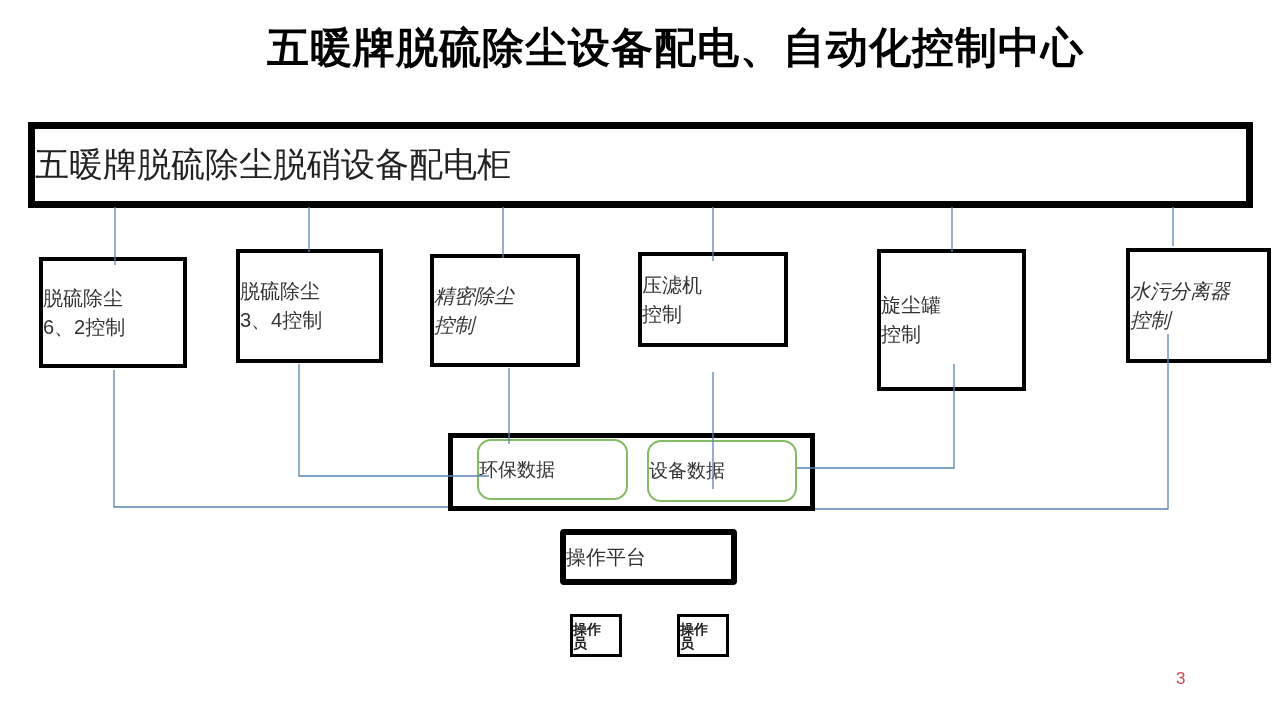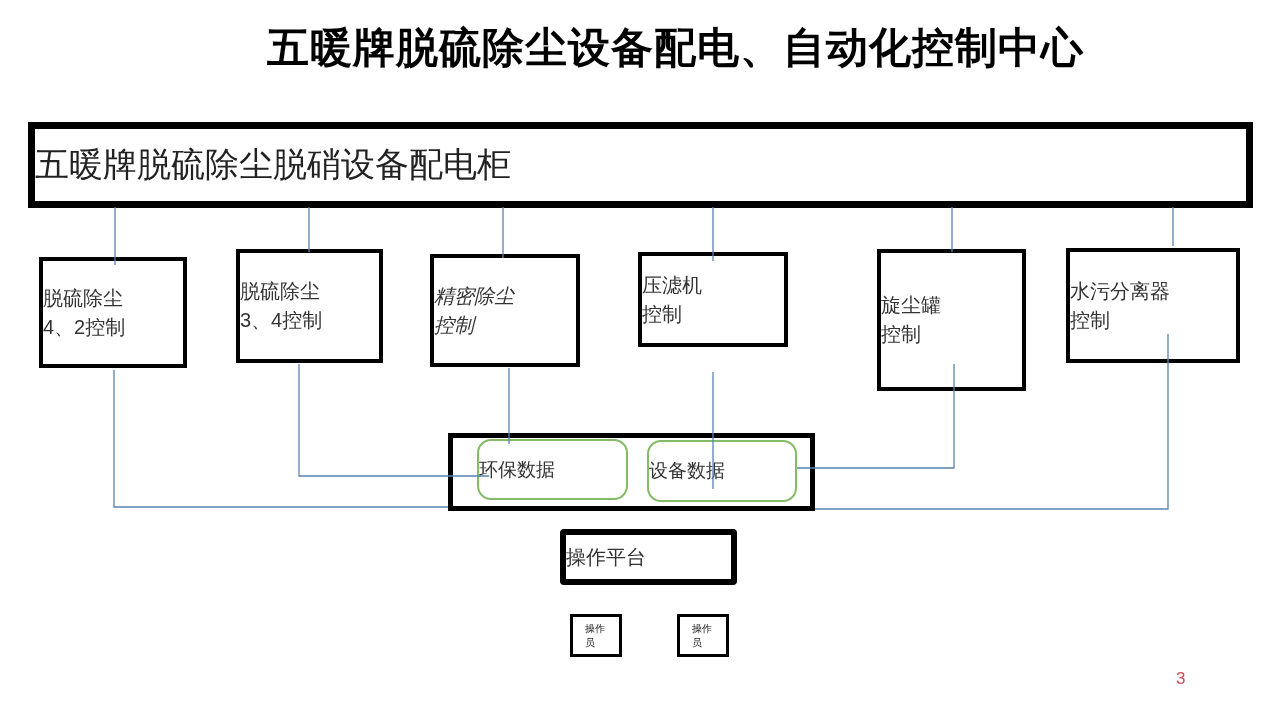--- a/index.html
+++ b/index.html
@@ -21,35 +21,35 @@
   .cabinet {
     left:28px; top:122px; width:1225px; height:86px; border-width:7px;
     font-size:34px; color:#222;
   }
   .ctrl { font-size:20px; line-height:29px; color:#333; }
   .ctrl-1 { left:39px;   top:257px; width:148px; height:111px; }
   .ctrl-2 { left:236px;  top:249px; width:147px; height:114px; }
   .ctrl-3 { left:430px;  top:254px; width:150px; height:113px;font-style:italic; }
   .ctrl-4 { left:638px;  top:252px; width:150px; height:95px; }
   .ctrl-5 { left:877px;  top:249px; width:149px; height:142px; }
-  .ctrl-6 { left:1066px; top:248px; width:174px; height:115px; }
+  .ctrl-6 { left:1126px; top:248px; width:145px; height:115px;font-style:italic; }
   .data-hub { left:448px; top:433px; width:367px; height:78px; border-width:5px; }
   .pill {
     border:2px solid var(--green-border,#84bb66); border-radius:14px;
     font-size:19px; color:#333; background:#fff;
   }
   .pill-env { left:477px; top:439px; width:151px; height:61px;border-radius:14px; }
   .pill-dev { left:647px; top:440px; width:150px; height:62px; }
   .platform {
     left:560px; top:529px; width:177px; height:56px; border-width:6px;
     border-radius:4px; font-size:20px; color:#333;
   }
   .operator {
-    width:52px; height:43px; border-width:3px; font-size:10px;
-    font-weight:normal; line-height:14px; color:#222;padding-left:12px;
+    width:52px; height:43px; border-width:3px; font-size:14px;
+    font-weight:bold; line-height:14px; color:#222;
   }
   .operator-1 { left:570px; top:614px; }
   .operator-2 { left:677px; top:614px; }
   .page-number {
     position:absolute; left:1176px; top:669px; font-size:17px;
     color:var(--page-number,#d44a52);
   }
   #connectors {
     position:absolute; left:0; top:0; width:1280px; height:720px;
     pointer-events:none; z-index:5;
@@ -64,21 +64,21 @@
 <div class="stage">
 
   <div class="slide-title">五暖牌脱硫除尘设备配电、自动化控制中心</div>
 
   <div class="box cabinet">
     <span>五暖牌脱硫除尘脱硝设备配电柜</span>
   </div>
 
   <div class="box ctrl ctrl-1">
     <span>脱硫除尘</span>
-    <span>4、2控制</span>
+    <span>6、2控制</span>
   </div>
   <div class="box ctrl ctrl-2">
     <span>脱硫除尘</span>
     <span>3、4控制</span>
   </div>
   <div class="box ctrl ctrl-3">
     <span>精密除尘</span>
     <span>控制</span>
   </div>
   <div class="box ctrl ctrl-4">

